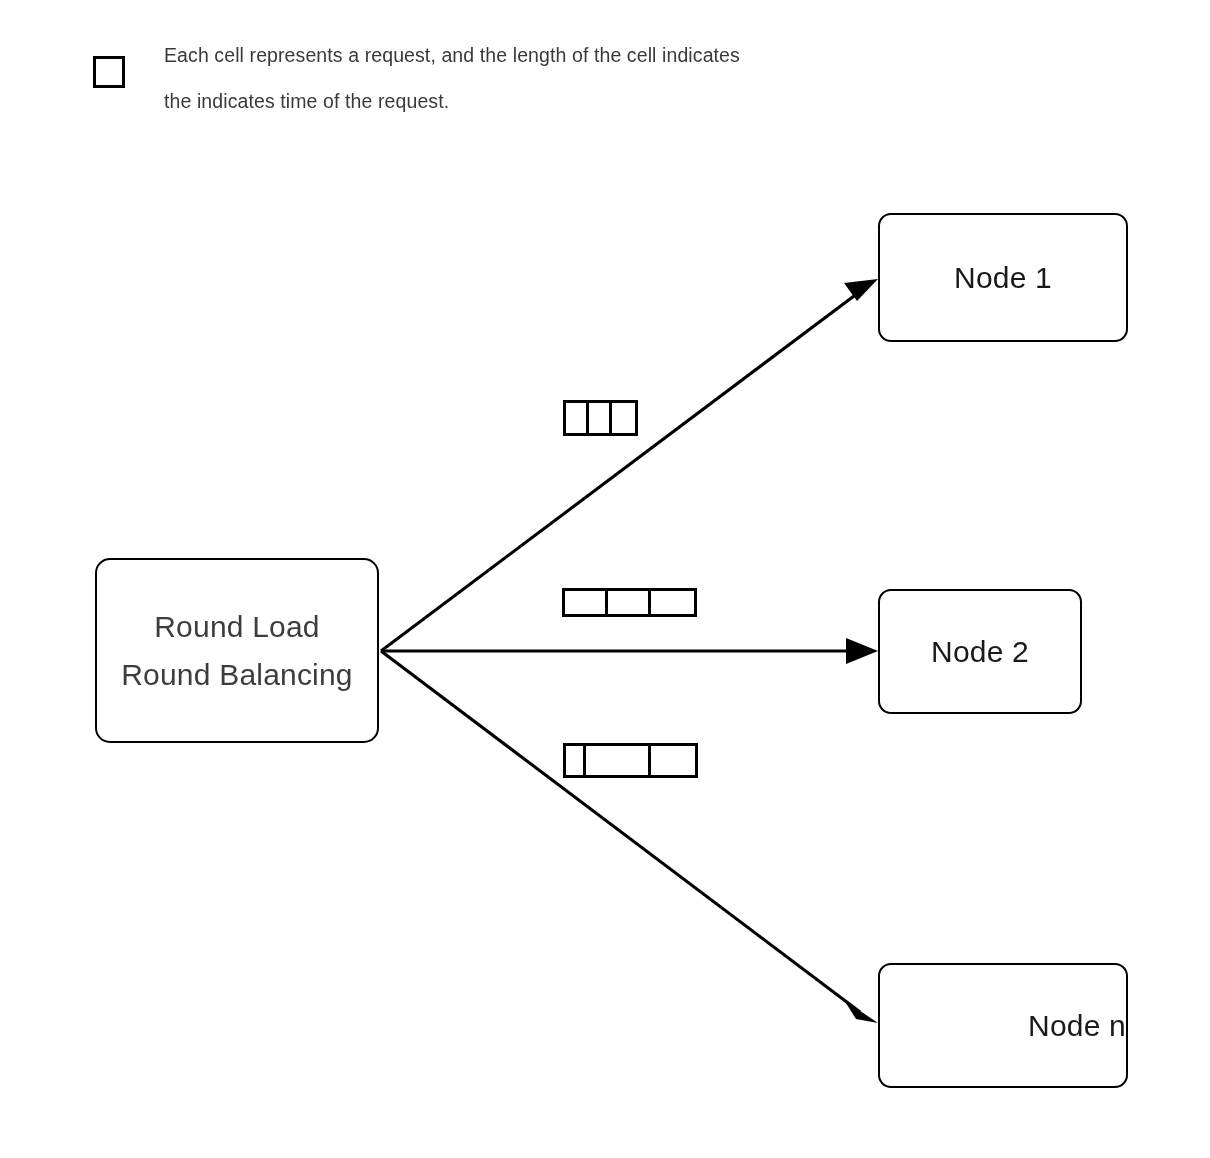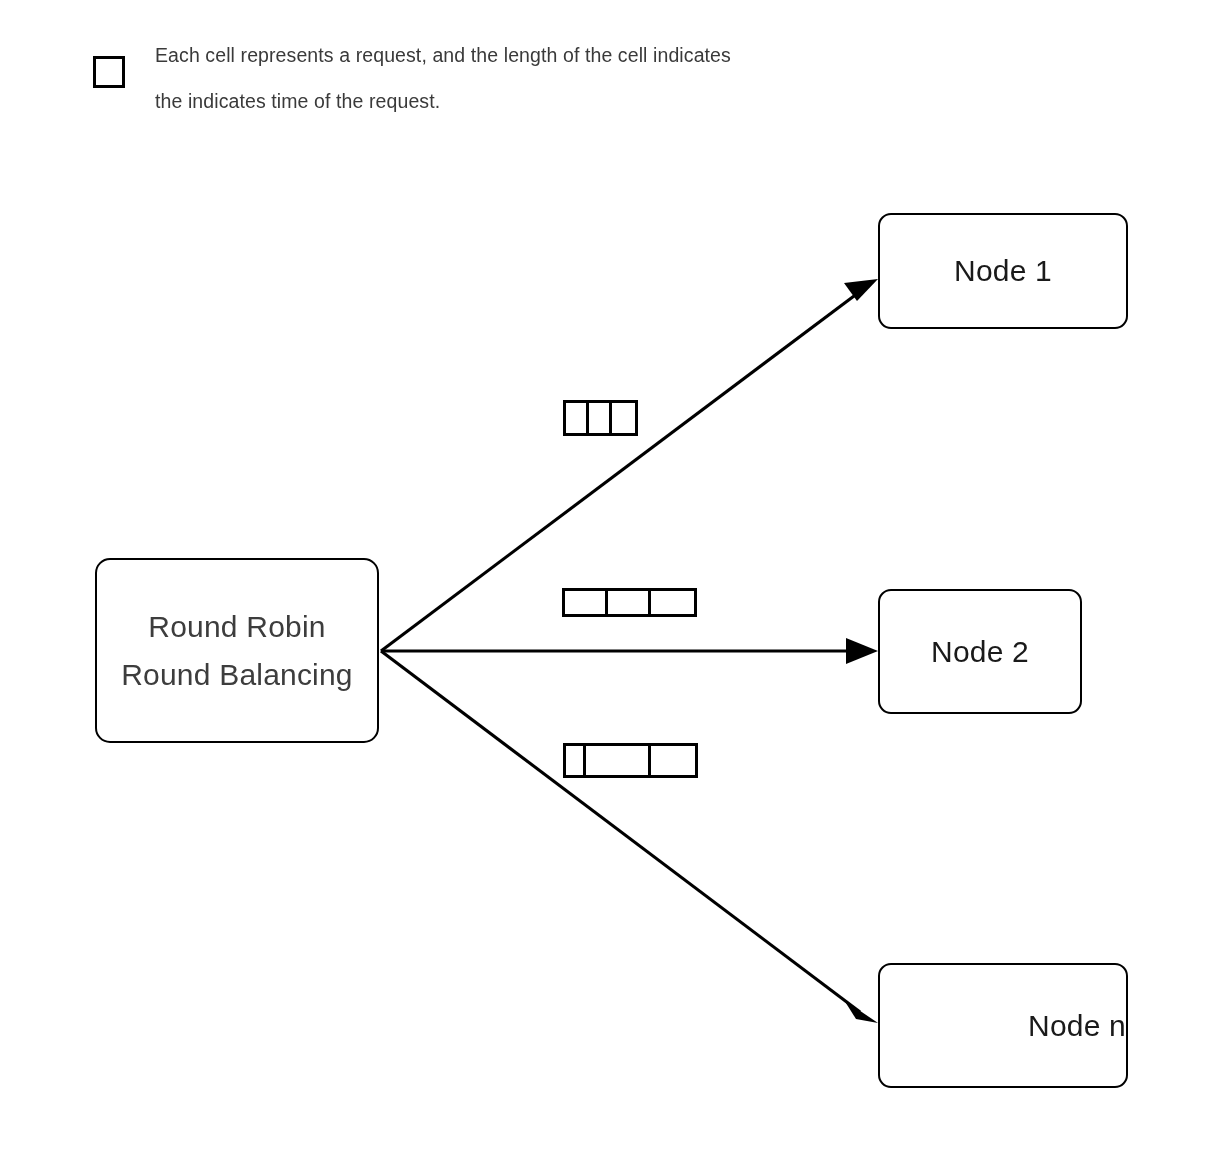--- a/index.html
+++ b/index.html
@@ -37,21 +37,21 @@
     width: 26px;
     height: 26px;
     border: 3px solid #000000;
     background: #ffffff;
     box-sizing: content-box;
     flex: 0 0 auto;
     margin-top: 24px;
     margin-left: 5px;
   }
   .legend-text {
-    margin-left: 30px;
+    margin-left: 39px;
     color: #3a3a3a;
     font-size: 19.5px;
     line-height: 46px;
     letter-spacing: 0.1px;
     max-width: 800px;
   }
   .legend-text .line {
     display: block;
     white-space: nowrap;
   }
@@ -79,21 +79,21 @@
     border-radius: 15px;
     flex-direction: column;
     color: #3d3d3d;
     font-size: 30px;
     line-height: 48px;
   }
   .source-box .line {
     display: block;
     white-space: nowrap;
   }
-  .node-1 { left: 878px; top: 213px;  width: 250px; height: 116px; }
+  .node-1 { left: 878px; top: 213px;  width: 250px; height: 129px; }
   .node-2 { left: 878px; top: 589px;  width: 204px; height: 125px; }
   .node-n { left: 878px; top: 963px;  width: 250px; height: 125px; justify-content: flex-end; }
 
   
   .cell-group {
     position: absolute;
     display: flex;
     box-sizing: border-box;
     border: 3.2px solid #000000;
     background: #ffffff;
@@ -144,21 +144,21 @@
       <polygon points="878,651 846,638 846,664" fill="#000000"></polygon>
     </g>
 
     <g>
       <line x1="381" y1="651" x2="860" y2="1012" stroke="#000000" stroke-width="3.1"></line>
       <polygon points="878,1023 844,1000 856,1019" fill="#000000"></polygon>
     </g>
   </svg>
 
   <div class="node-box source-box">
-    <span class="line">Round Robin</span>
+    <span class="line">Round Load</span>
     <span class="line">Round Balancing</span>
   </div>
 
   <div class="node-box node-1">
     <span>Node 1</span>
   </div>
   <div class="node-box node-2">
     <span>Node 2</span>
   </div>
   <div class="node-box node-n">

